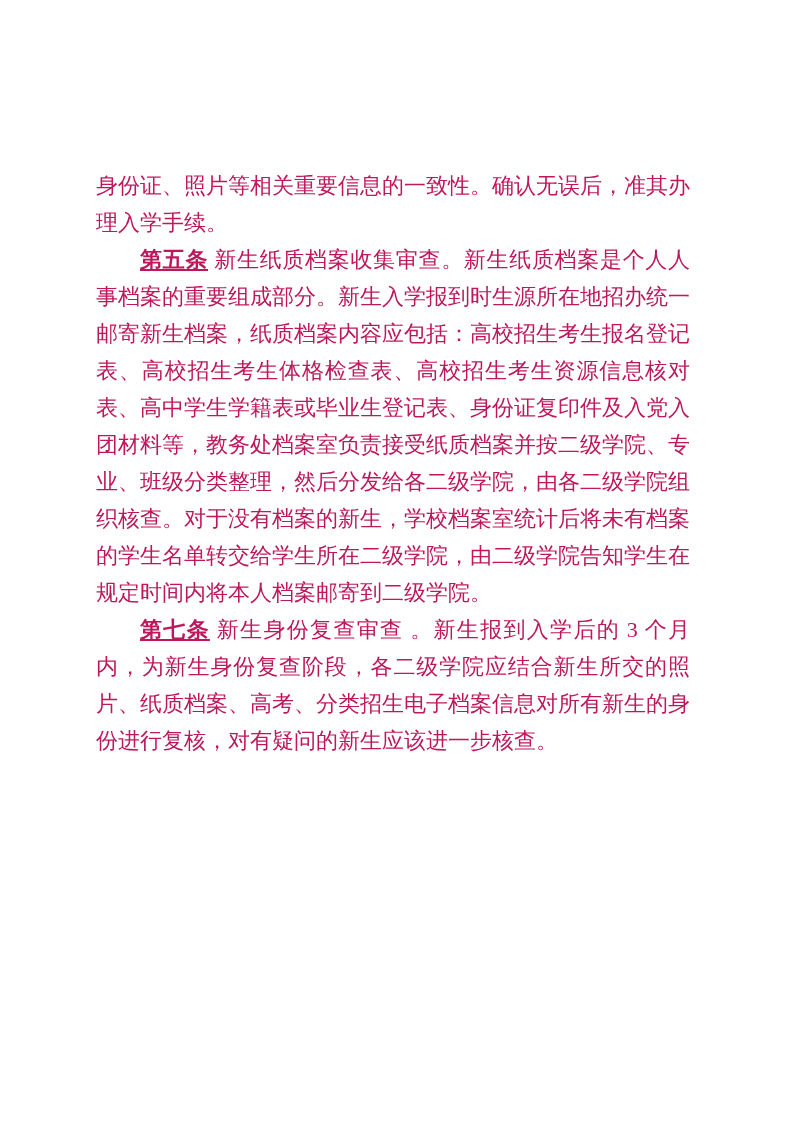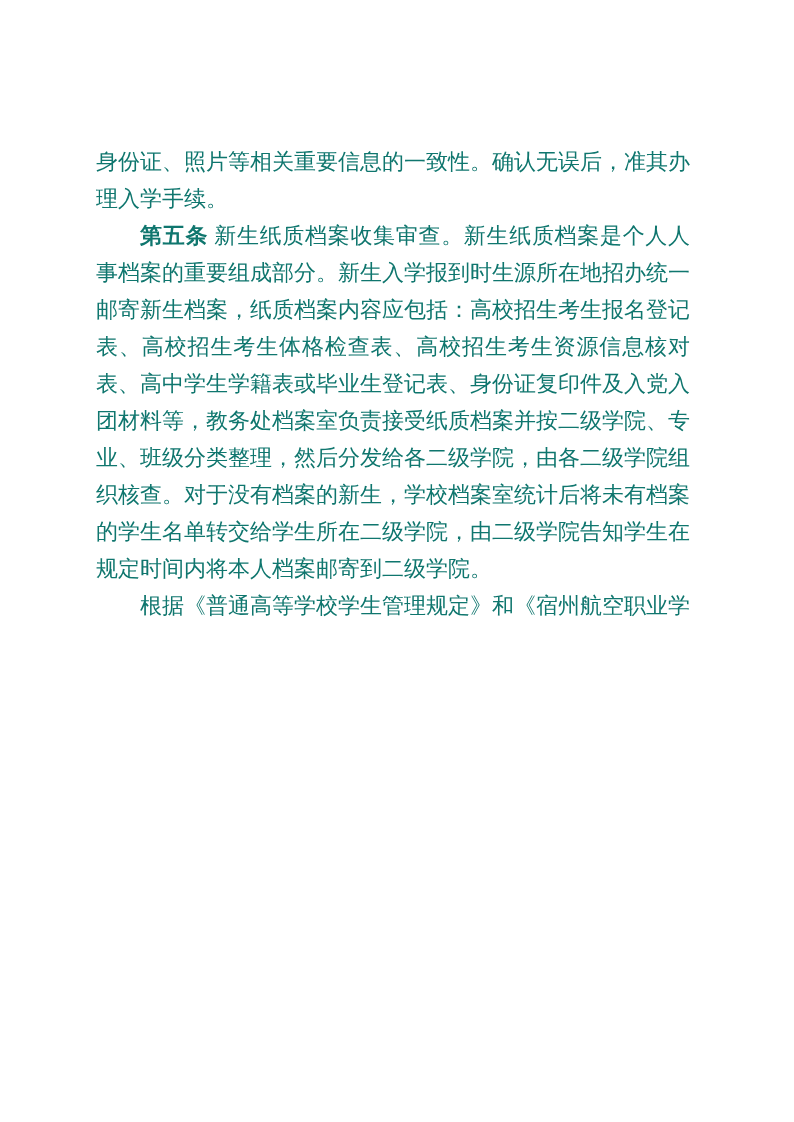--- a/index.html
+++ b/index.html
@@ -33,24 +33,25 @@
     text-indent: 0;
   }
   .para.indent {
     text-indent: 2em;
   }
   .run {
     font-weight: 400;
   }
   .run.bold {
     font-weight: 700;
+    text-decoration: underline;
   }
 </style>
 </head>
 <body>
 
 <div class="page" style="background: rgb(255, 255, 255);">
-  <div class="content" style="color: #0f766e;">
+  <div class="content" style="color: #be185d; margin-top: 24px;">
       <p class="para"><span class="run">身份证、照片等相关重要信息的一致性。确认无误后，准其办理入学手续。</span></p>
       <p class="para indent"><span class="run bold">第五条</span><span class="run"> 新生纸质档案收集审查。新生纸质档案是个人人事档案的重要组成部分。新生入学报到时生源所在地招办统一邮寄新生档案，纸质档案内容应包括：高校招生考生报名登记表、高校招生考生体格检查表、高校招生考生资源信息核对表、高中学生学籍表或毕业生登记表、身份证复印件及入党入团材料等，教务处档案室负责接受纸质档案并按二级学院、专业、班级分类整理，然后分发给各二级学院，由各二级学院组织核查。对于没有档案的新生，学校档案室统计后将未有档案的学生名单转交给学生所在二级学院，由二级学院告知学生在规定时间内将本人档案邮寄到二级学院。</span></p>
-      <p class="para indent"><span class="run">根据《普通高等学校学生管理规定》和《宿州航空职业学</span></p>
+      <p class="para indent"><span class="run bold">第七条</span><span class="run"> 新生身份复查审查 。新生报到入学后的 3 个月内，为新生身份复查阶段，各二级学院应结合新生所交的照片、纸质档案、高考、分类招生电子档案信息对所有新生的身份进行复核，对有疑问的新生应该进一步核查。</span></p>
     </div>
 </div>
 
 </body></html>

